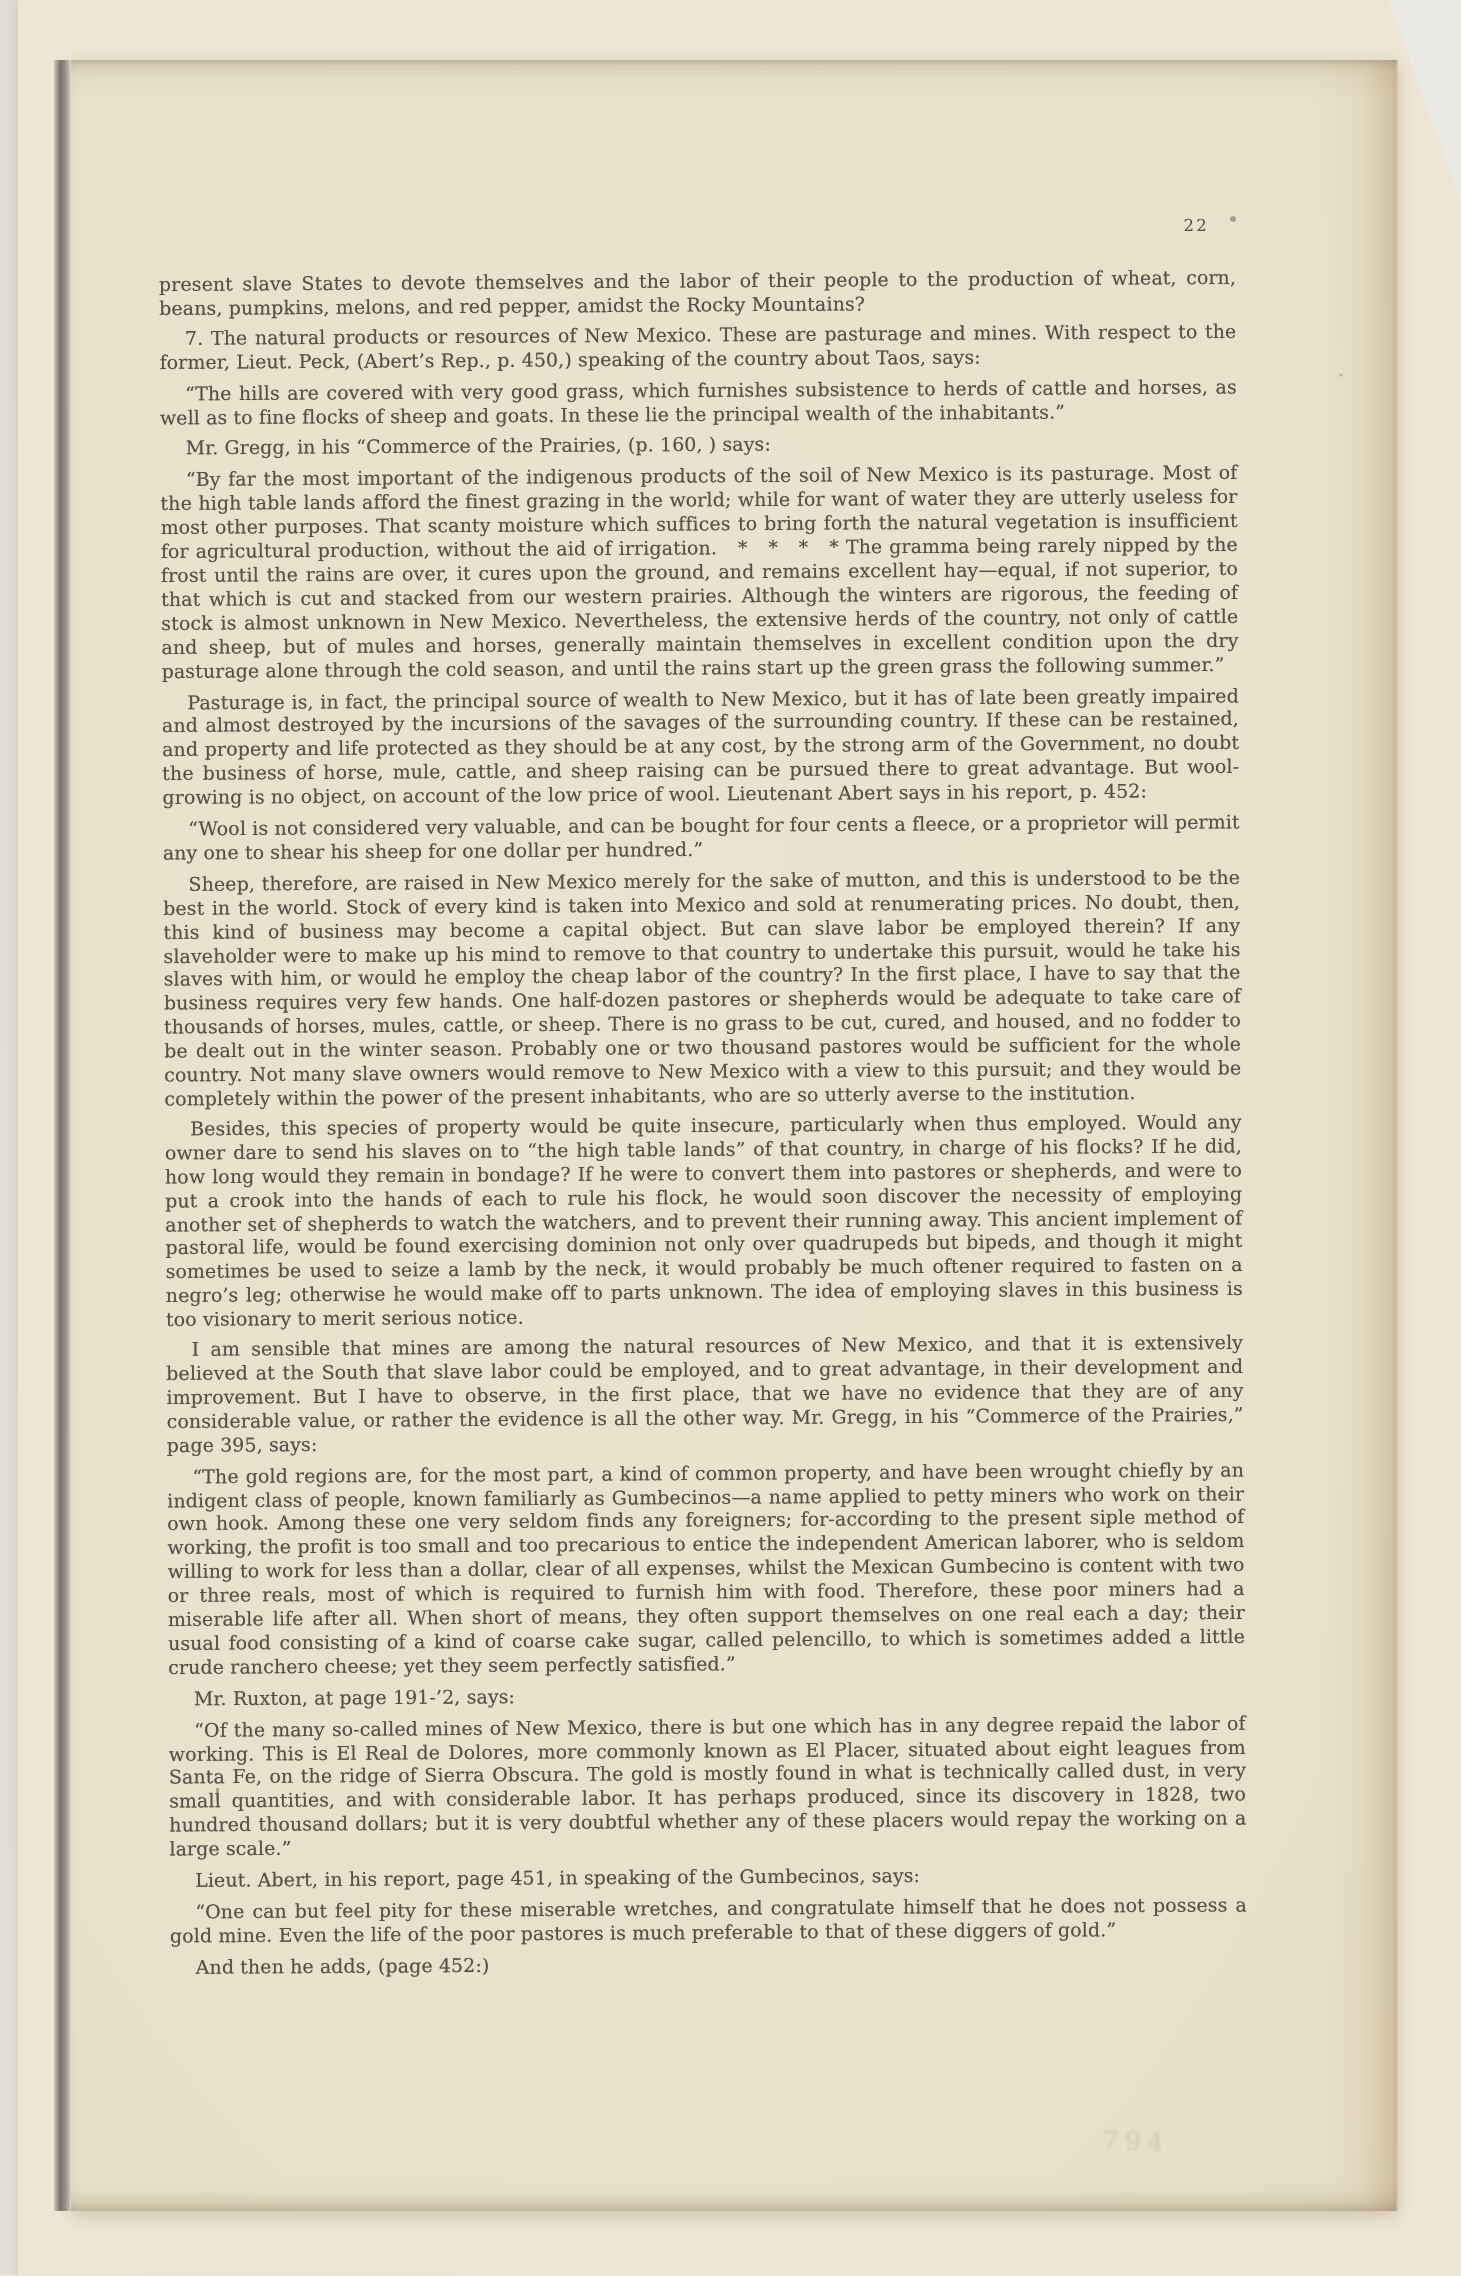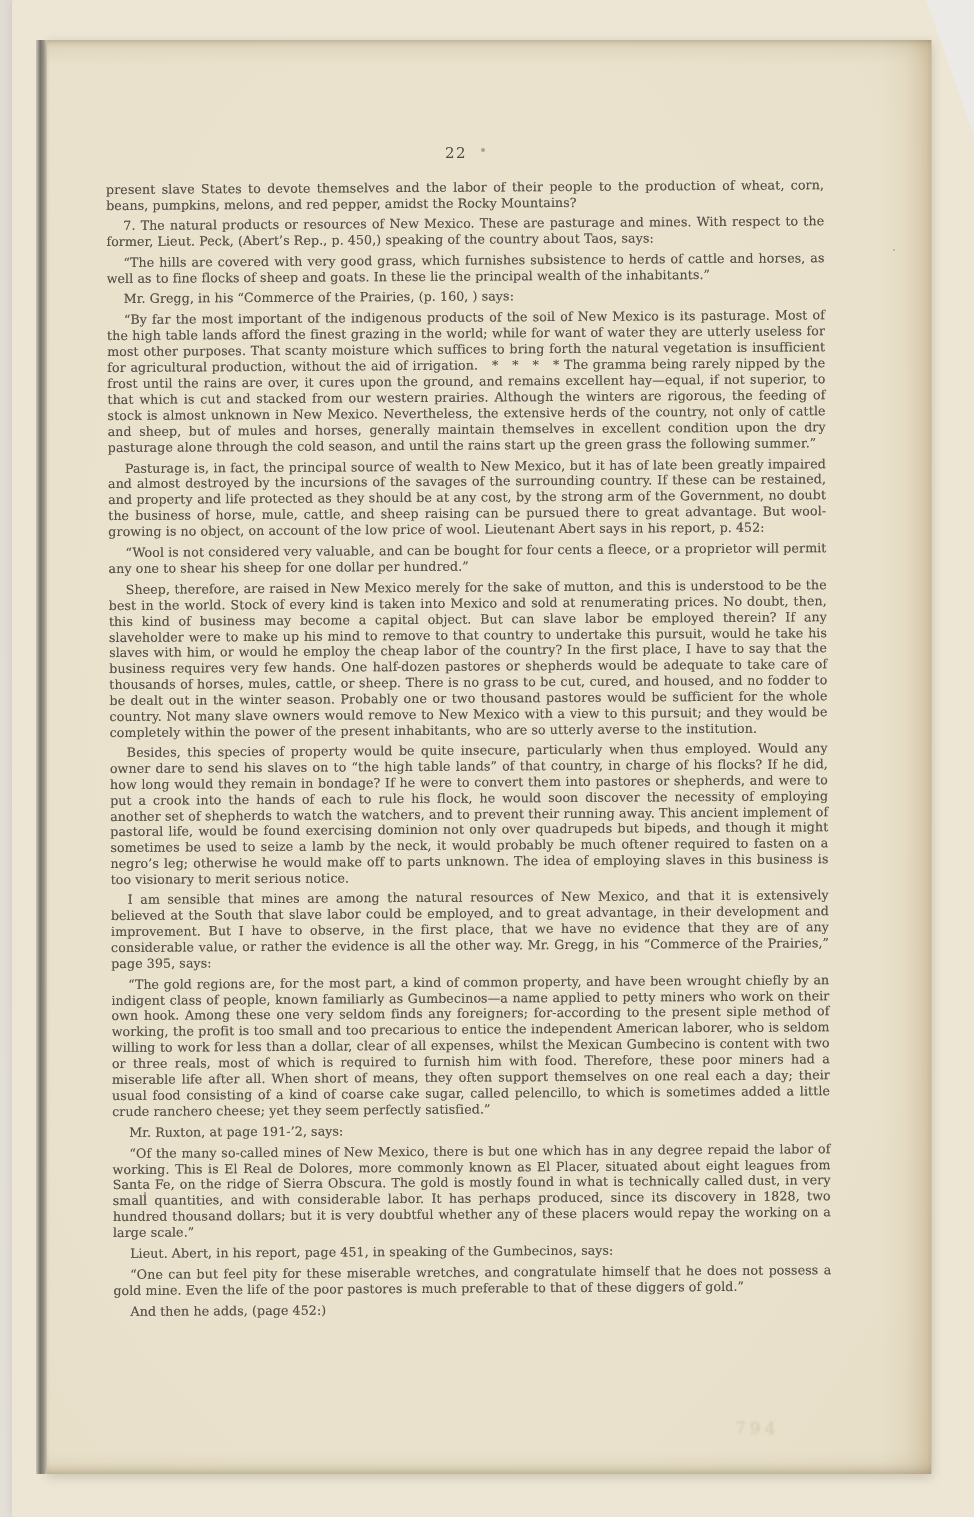--- a/index.html
+++ b/index.html
@@ -42,21 +42,21 @@
     border-right:1px solid #cfc5ab;
     box-shadow:
       inset 0 5px 7px -5px rgba(110,95,65,.5),
       inset -14px 0 22px -12px rgba(150,120,70,.28),
       inset 0 -8px 10px -7px rgba(110,95,65,.4),
       0 3px 10px rgba(80,70,50,.22);
   }
 
   .page-number{
     position:absolute;left:59px;top:104px;width:718px;
-    text-align:center;font-size:15px;letter-spacing:1.5px;
+    text-align:right;font-size:11px;letter-spacing:1.5px;
     color:#4f4b43;
   }
   .page-number .dot{
     display:inline-block;width:4px;height:4px;border-radius:50%;
     background:#8d877b;vertical-align:6px;margin-left:14px;opacity:.7;
   }
 
   .text-block{
     position:absolute;left:59px;top:142px;width:718px;
     transform:rotate(-0.38deg);transform-origin:top left;

